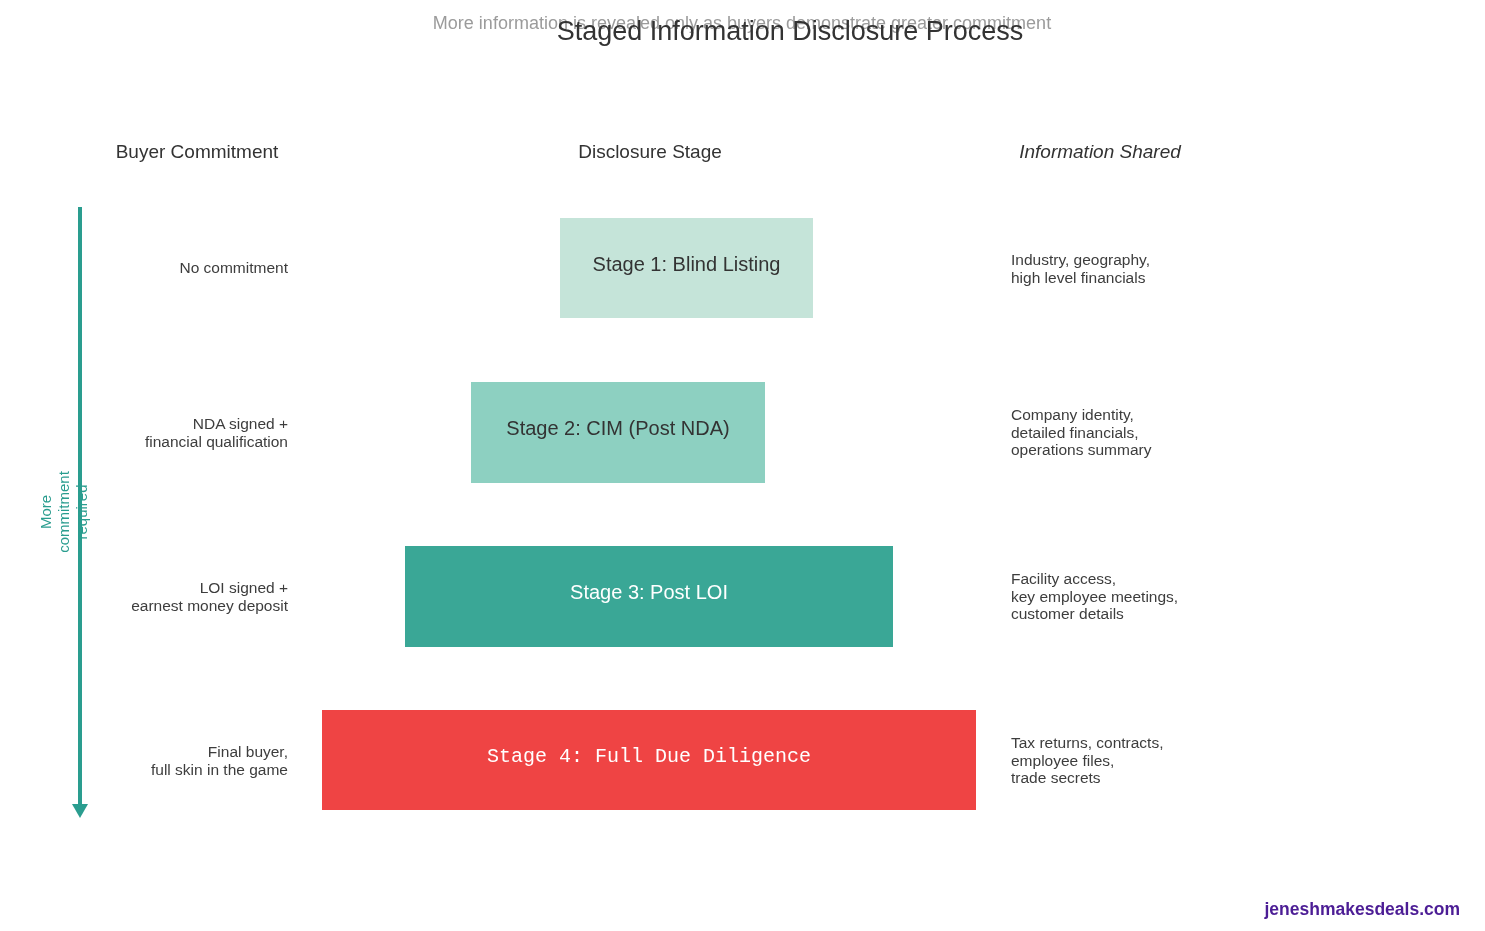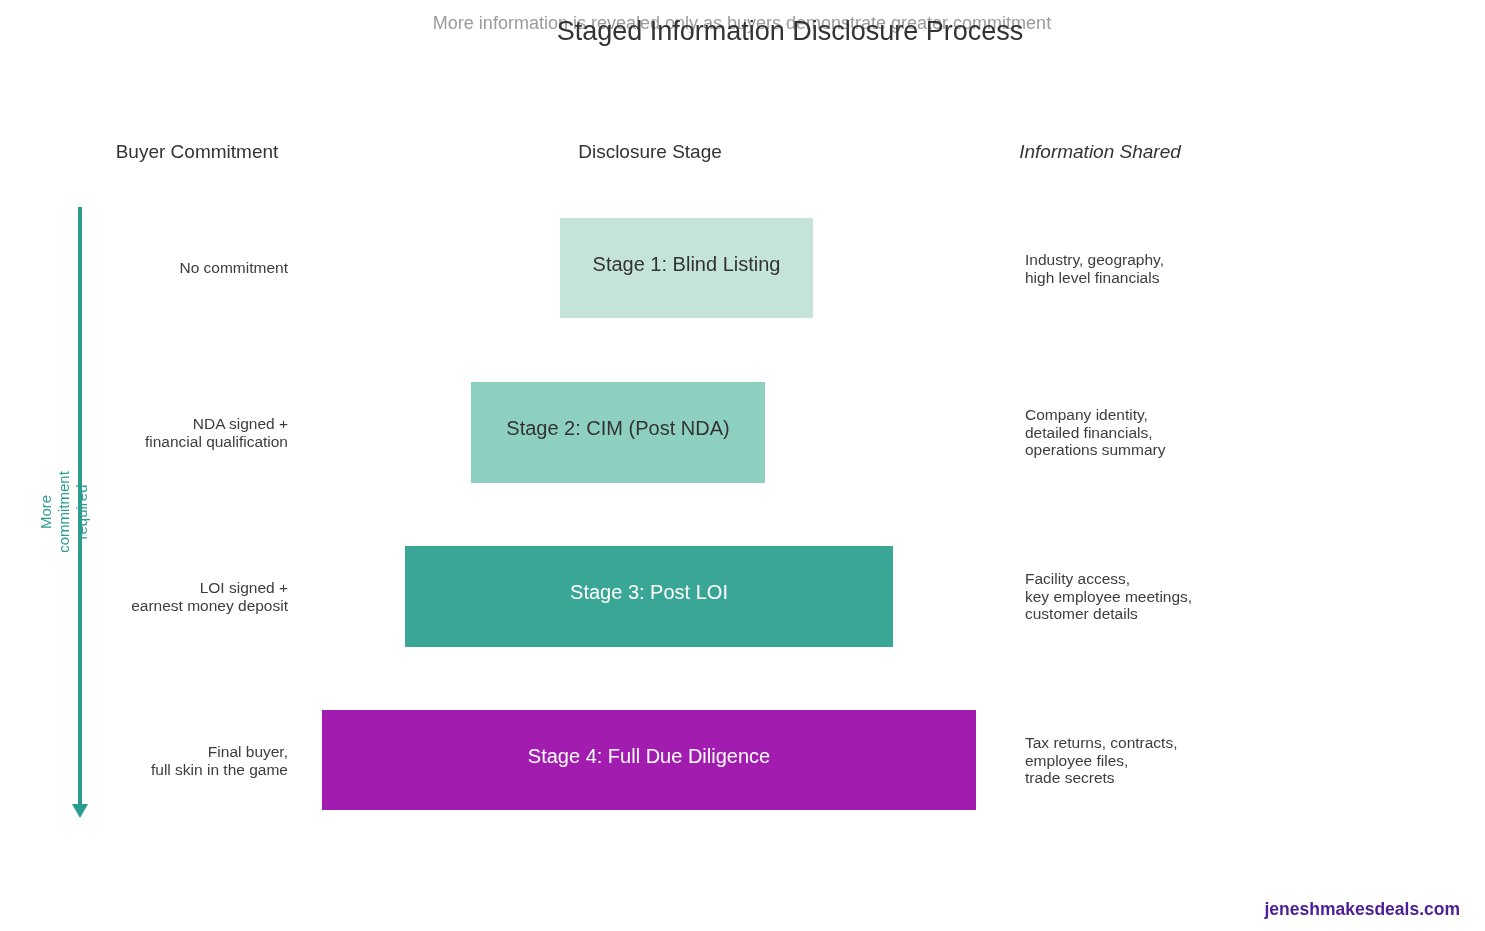--- a/index.html
+++ b/index.html
@@ -51,21 +51,21 @@
     left:38px;width:250px;
     text-align:right;
     transform:translateY(-50%);
     font-size:15.5px;line-height:17.5px;
     color:#3d3d3d;white-space:pre-line;
   }
   .info-label{
     left:1011px;width:270px;
     transform:translateY(-50%);
     font-size:15.5px;line-height:17.5px;
-    color:#3d3d3d;white-space:pre-line;margin-left:14px;
+    color:#3d3d3d;white-space:pre-line;
   }
   .stage-box{
     display:flex;align-items:center;justify-content:center;
     padding-bottom:8px;box-sizing:border-box;
     font-size:20px;
   }
   .row1 .commit-label,.row1 .info-label{top:268px;}
   .row2 .commit-label,.row2 .info-label{top:432px;}
   .row3 .commit-label,.row3 .info-label{top:596px;}
   .row4 .commit-label,.row4 .info-label{top:760px;}
@@ -125,21 +125,21 @@
       <span>Stage 3: Post LOI</span>
     </div>
     <div class="abs info-label">Facility access,
 key employee meetings,
 customer details</div>
   </div>
 
   <div class="row4">
     <div class="abs commit-label">Final buyer,
 full skin in the game</div>
-    <div class="abs stage-box box4" style="background-color: #a21caf; color: rgb(255, 255, 255);">
+    <div class="abs stage-box box4" style="background-color: #ef4444; color: rgb(255, 255, 255); font-family: Liberation Mono, monospace;">
       <span>Stage 4: Full Due Diligence</span>
     </div>
     <div class="abs info-label">Tax returns, contracts,
 employee files,
 trade secrets</div>
   </div>
 
   <div class="abs footer">jeneshmakesdeals.com</div>
 
 </div>

